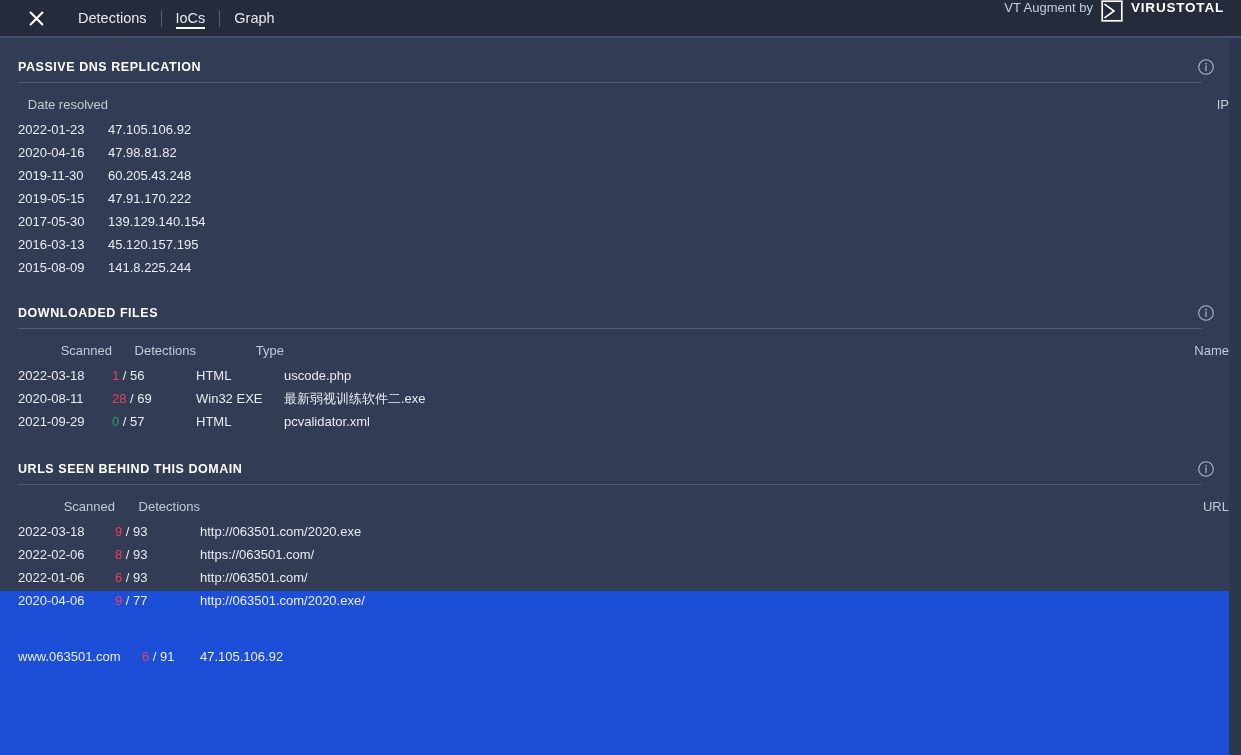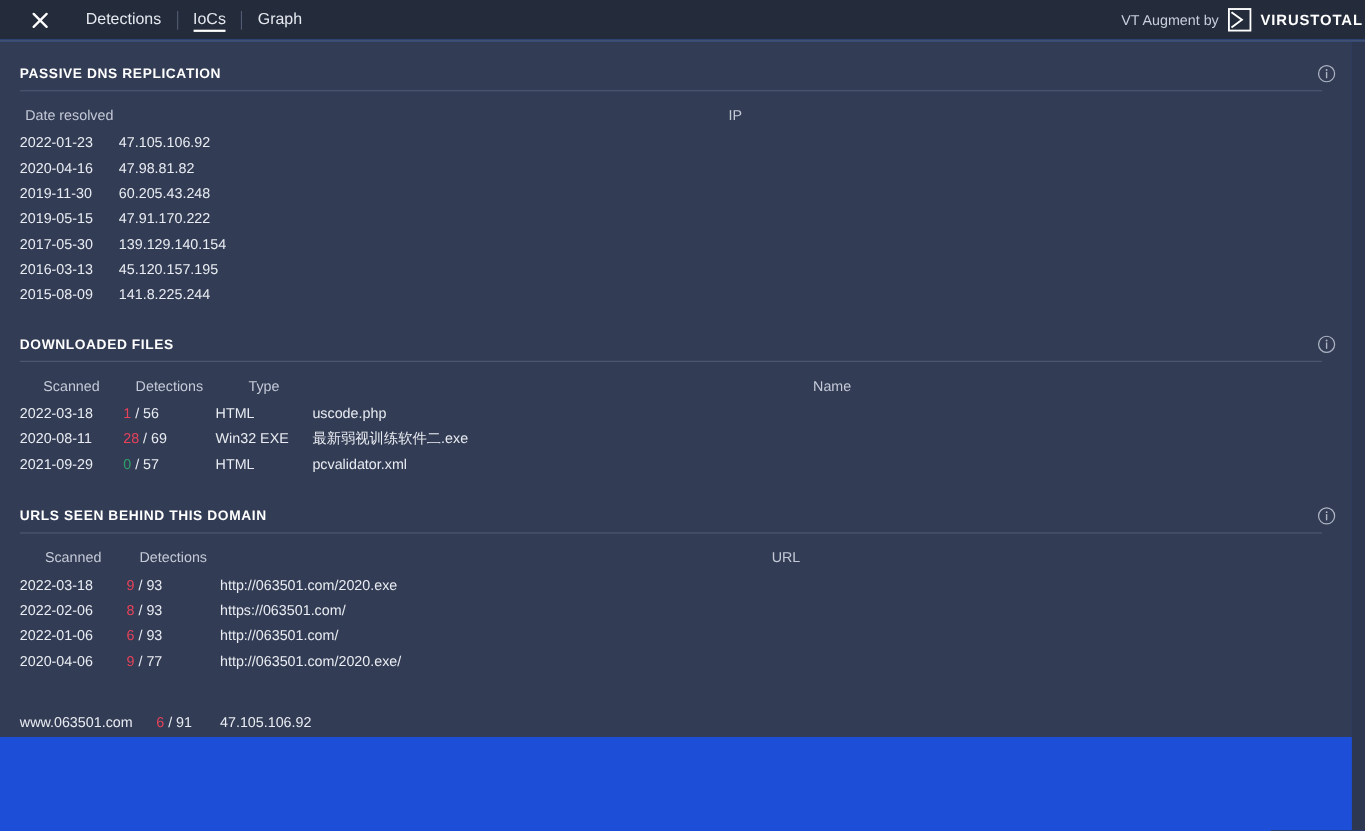--- a/index.html
+++ b/index.html
@@ -38,34 +38,34 @@
     cursor: pointer; white-space: nowrap;
   }
   .tab .tab-underline {
     position: absolute; left: 14px; right: 14px; bottom: 7px;
     height: 2px; background: #ffffff; display: none;
   }
   .tab.active .tab-underline { display: block; }
   .tab-sep { width: 1px; height: 17px; background: #515b74; }
 
   .vt-brand {
-    position: absolute; right: 2px; top: 0; height: 36px;
-    display: flex; align-items: center; gap: 8px;
+    position: absolute; right: 17px; top: 0; height: 36px;
+    display: flex; align-items: flex-start; gap: 8px;
   }
   .vt-brand-text { font-size: 13px; color: #c8cedb; }
   .vt-logo-mark { display: block; }
   .vt-wordmark {
     font-size: 13.5px; color: #ffffff; font-weight: bold;
     letter-spacing: 0.8px;
   }
 
   
   .content {
     position: absolute; top: 38px; left: 0;
-    width: 1229px; height: 632px;
+    width: 1229px; height: 553px;
     background: #323c54;
   }
   .scroll-track {
     position: absolute; top: 38px; right: 0;
     width: 12px; height: 717px;
     background: #2d real;
     background: #2d3750;
   }
 
   
@@ -86,21 +86,21 @@
     height: 1px; background: #4e5a75;
   }
   .info-icon {
     position: absolute; right: 14px; top: 8px;
     width: 18px; height: 18px; cursor: pointer;
   }
 
   table.vt-table { border-collapse: collapse; width: 100%; }
   table.vt-table th {
     font-size: 13px; font-weight: normal;
-    color: #c4cad8; text-align: center;
+    color: #c4cad8; text-align: right;
     padding: 0; height: 27px; vertical-align: middle;
   }
   table.vt-table td {
     font-size: 13px; color: #e9ecf2;
     padding: 0; height: 23px; vertical-align: middle;
     white-space: nowrap;
     margin-top: 22px;
   }
   .pad-l { padding-left: 18px !important; }
   .det-bad  { color: #e8425a; }

